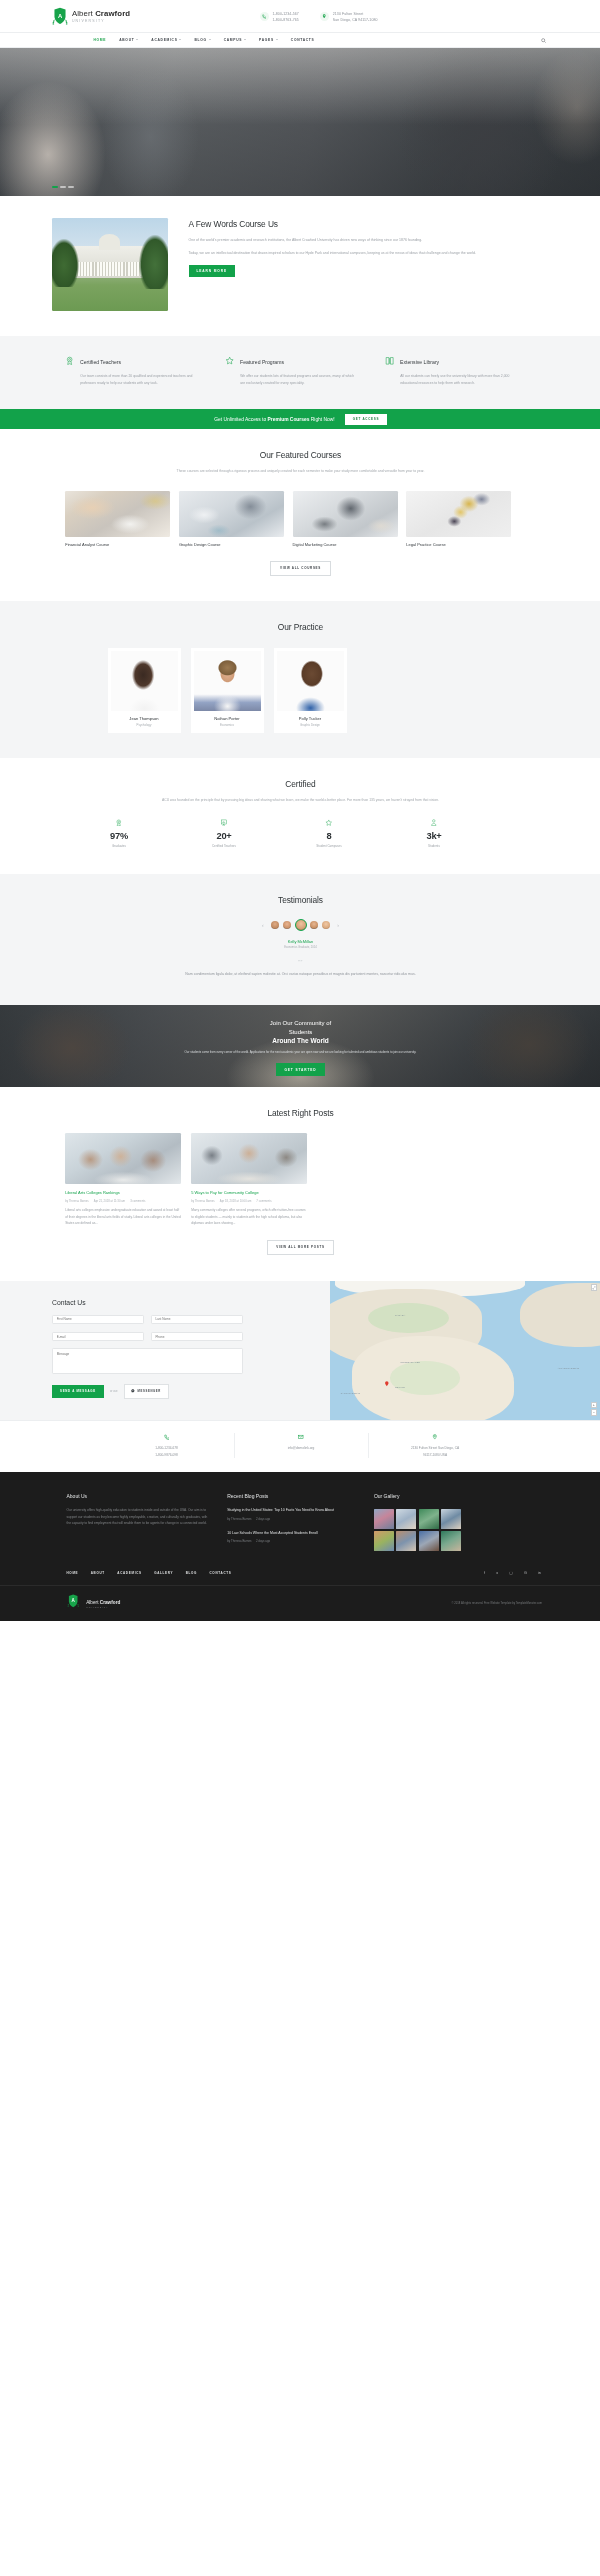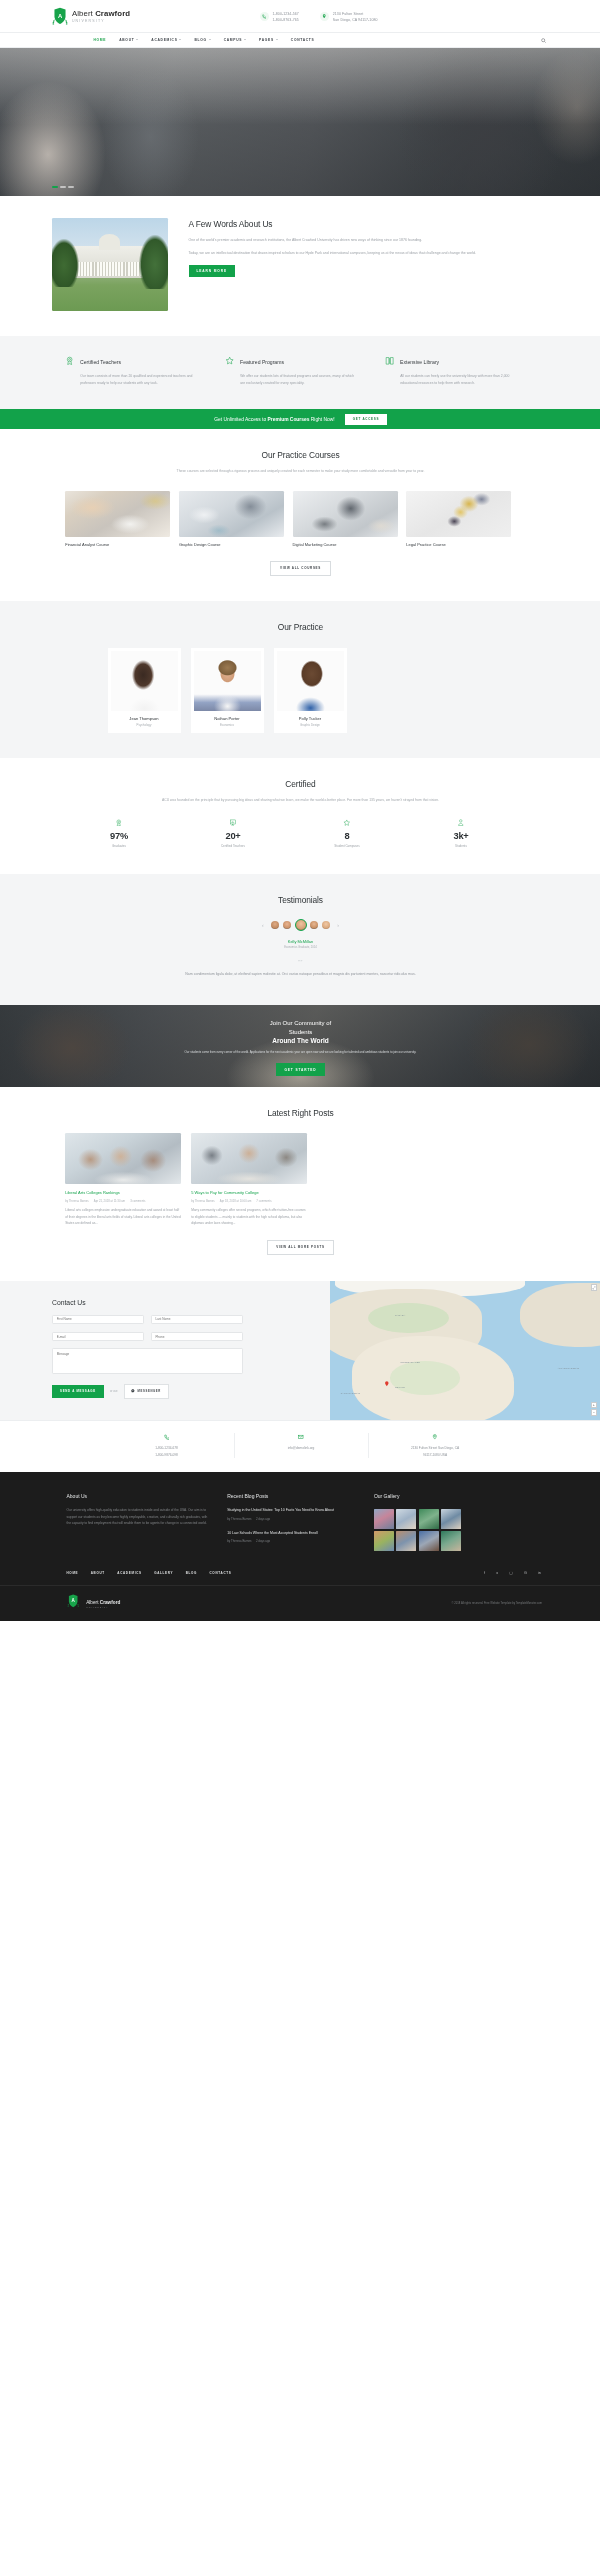--- a/index.html
+++ b/index.html
@@ -173,21 +173,21 @@
     linear-gradient(180deg, rgba(255,255,255,0) 72%, rgba(60,90,150,.55) 86%, rgba(40,60,110,.6) 100%);}
   .t3:after{content:"";position:absolute;inset:0;background:
     radial-gradient(ellipse 17.4px 21px at 52% 38%, #6b4a33 0%, #5a3c28 55%, rgba(90,60,40,0) 64%),
     radial-gradient(ellipse 10px 11.2px at 52% 42%, #dfab88 0%, #cd9770 72%, rgba(205,151,112,0) 80%),
     radial-gradient(ellipse 20px 15px at 50% 95%, #2f61a8 0%, rgba(47,97,168,0) 72%);}
   .teach-name { font-size:4.1px;color:#2f3437;margin-top:5px; }
   .teach-role { font-size:2.9px;color:#a8adb2;margin-top:2.5px;padding-bottom:5.6px; }
 
   
   .stats { padding:21px 0 26px; text-align:center; }
-  .stat-row { display:flex; width:498px; margin:13.7px auto 0; padding-left:15px;gap:9px; }
+  .stat-row { display:flex; width:498px; margin:13.7px auto 0; padding-left:15px; }
   .stat { width:105px; }
   .stat-ic { height:10px;display:flex;align-items:center;justify-content:center; }
   .stat-num { font-size:9.3px;font-weight:700;color:#2c3134;margin-top:3.7px;letter-spacing:-0.2px; }
   .stat-lab { font-size:3px;color:#9ea3a8;margin-top:3.1px; }
 
   
   .testi { background:#f4f5f6; padding:21px 0 27px; text-align:center; }
   .av-row { display:flex;align-items:center;justify-content:center;gap:3.7px;margin-top:13.7px; }
   .arrow { font-size:5px;color:#b4b9bd;cursor:pointer;padding:0 3.7px; }
   .av { width:8px;height:8px;border-radius:50%;overflow:hidden;flex:none;cursor:pointer; }
@@ -429,21 +429,21 @@
 <div class="about">
   <div class="about-inner">
     <div class="about-img">
       <div class="bldg"></div>
         <div class="dome"></div>
         <div class="cols"></div>
       <div class="tree-l"></div>
         <div class="tree-r"></div>
     </div>
     <div class="about-txt">
-      <div class="h2">A Few Words About Us</div>
+      <div class="h2">A Few Words Course Us</div>
       <div class="about-p">One of the world's premier academic and research institutions, the Albert Crawford University has driven new ways of thinking since our 1876 founding.</div>
       <div class="about-p">Today, we are an intellectual destination that draws inspired scholars to our Hyde Park and international campuses, keeping us at the nexus of ideas that challenge and change the world.</div>
       <div class="btn-green">LEARN MORE</div>
     </div>
   </div>
 </div>
 
 <div class="features">
   <div class="feat-inner">
     <div class="feat">
@@ -486,21 +486,21 @@
 </div>
 
 <div class="cta">
   <div class="cta-txt">
     <span>Get Unlimited Access to </span><b>Premium Courses</b><span> Right Now!</span>
   </div>
   <div class="btn-white">GET ACCESS</div>
 </div>
 
 <div class="courses">
-  <div class="h2">Our Practice Courses</div>
+  <div class="h2">Our Featured Courses</div>
   <div class="wrap sec-sub">These courses are selected through a rigorous process and uniquely created for each semester to make your study more comfortable and versatile from year to year.</div>
   <div class="course-row">
     <div class="course">
       <div class="course-img c1"></div>
       <div class="course-name">Financial Analyst Course</div>
     </div>
     <div class="course">
       <div class="course-img c2"></div>
       <div class="course-name">Graphic Design Course</div>
     </div>

